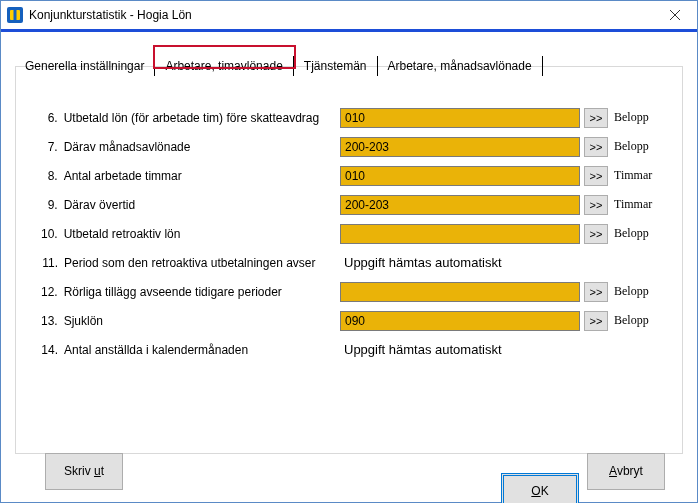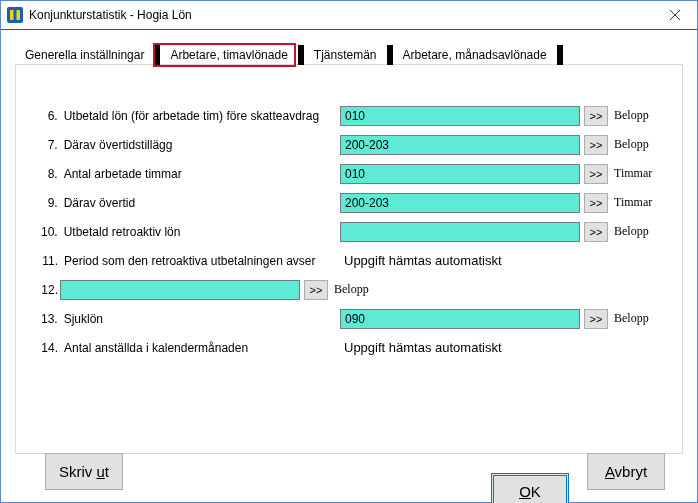--- a/index.html
+++ b/index.html
@@ -15,21 +15,21 @@
     height: 503px;
     box-sizing: border-box;
     border: 1px solid #5a8ac6;
     background: #ffffff;
     display: flex;
     flex-direction: column;
   }
   .titlebar {
     height: 28px;
     background: #ffffff;
-    border-bottom: 1px solid #1d4ed8;
+    border-bottom: 3px solid #1d4ed8;
     display: flex;
     align-items: center;
     padding: 0 0 0 6px;
     justify-content: center;
   }
   .titlebar .app-icon {
     width: 16px;
     height: 16px;
     margin-right: 6px;
     display: flex;
@@ -61,23 +61,23 @@
   .tabs {
     display: flex;
     align-items: flex-end;
     height: 22px;
     position: relative;
   }
   .tab {
     padding: 3px 10px 3px 10px;
     font-size: 12px;
     color: #000;
-    border-right: 6px solid #000000;
+    border-right: 1px solid #000000;
     position: relative;
-    top: 1px;
+    top: 10px;
     background: transparent;
     cursor: default;
   }
   .tab.selected {
     
   }
   .tab-highlight {
     position: absolute;
     border: 2px solid #c8102e;
     box-sizing: border-box;
@@ -114,21 +114,21 @@
     gap: 4px;
   }
   .text-input {
     height: 20px;
     border: 1px solid #7a7a7a;
     box-sizing: border-box;
     padding: 1px 4px;
     font-family: inherit;
     font-size: 12px;
     width: 240px;
-    background: #5eead4;
+    background: #eab308;
   }
   .browse-btn {
     width: 24px;
     height: 20px;
     border: 1px solid #adadad;
     background: #e1e1e1;
     font-size: 11px;
     line-height: 16px;
     text-align: center;
     box-sizing: border-box;
@@ -151,32 +151,32 @@
     align-items: center;
     padding: 0 18px 0 30px;
   }
   .spacer { flex: 1; }
   .std-btn {
     min-width: 78px;
     height: 37px;
     border: 1px solid #adadad;
     background: #e1e1e1;
     font-family: inherit;
-    font-size: 15px;
+    font-size: 12px;
     padding: 0 10px;
     cursor: default;
     box-sizing: border-box;
   }
   .std-btn.default {
     border: 1px solid #0078d7;
     outline: 1px solid #0078d7;
     outline-offset: -3px;
     margin-top: 40px;
   }
-  .std-btn + .std-btn { margin-left: 18px; }
+  .std-btn + .std-btn { margin-left: 8px; }
   
   .mn { text-decoration: underline; }
 </style>
 </head>
 <body>
 
 <div class="window">
 
   <div class="titlebar">
     <span class="app-icon">
@@ -213,21 +213,21 @@
           <span class="label">Utbetald lön (för arbetade tim) före skatteavdrag</span>
           <div class="field">
             <input class="text-input" type="text" value="010" style="">
             <button class="browse-btn">&gt;&gt;</button>
             <span class="unit">Belopp</span>
           </div>
         </div>
 
         <div class="row">
           <span class="idx">7.</span>
-          <span class="label">Därav övertidstillägg</span>
+          <span class="label">Därav månadsavlönade</span>
           <div class="field">
             <input class="text-input" type="text" value="200-203" style="">
             <button class="browse-btn">&gt;&gt;</button>
             <span class="unit">Belopp</span>
           </div>
         </div>
 
         <div class="row">
           <span class="idx">8.</span>
           <span class="label">Antal arbetade timmar</span>
@@ -261,20 +261,21 @@
         <div class="row">
           <span class="idx">11.</span>
           <span class="label">Period som den retroaktiva utbetalningen avser</span>
           <div class="field">
             <span class="static-msg">Uppgift hämtas automatiskt</span>
           </div>
         </div>
 
         <div class="row">
           <span class="idx">12.</span>
+          <span class="label">Rörliga tillägg avseende tidigare perioder</span>
           <div class="field">
             <input class="text-input" type="text" value="" style="">
             <button class="browse-btn">&gt;&gt;</button>
             <span class="unit">Belopp</span>
           </div>
         </div>
 
         <div class="row">
           <span class="idx">13.</span>
           <span class="label">Sjuklön</span>

